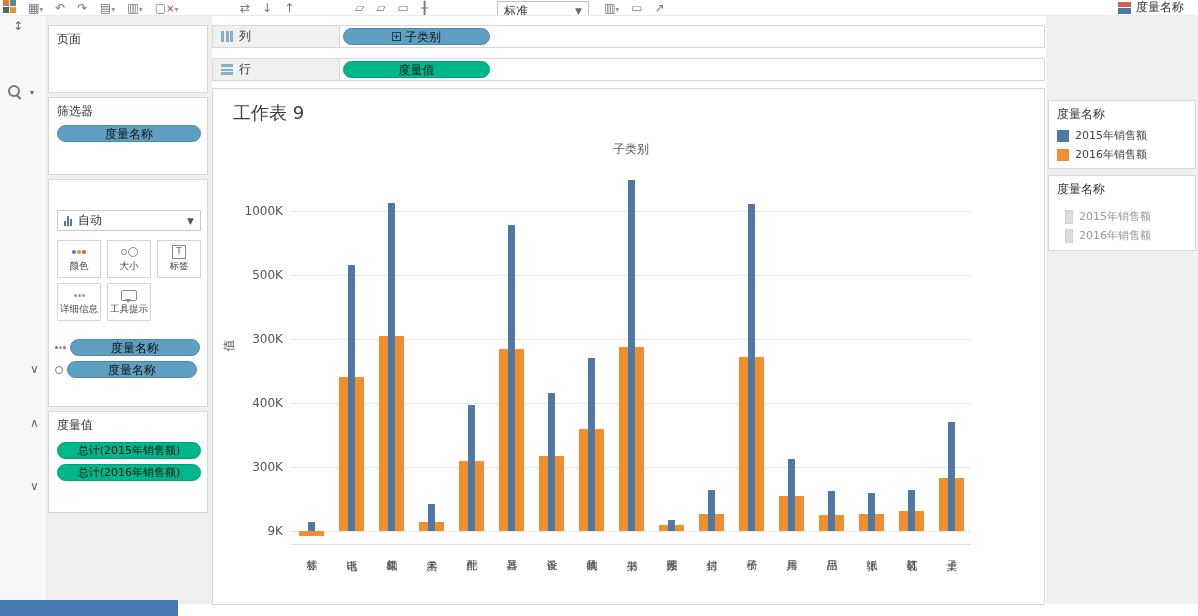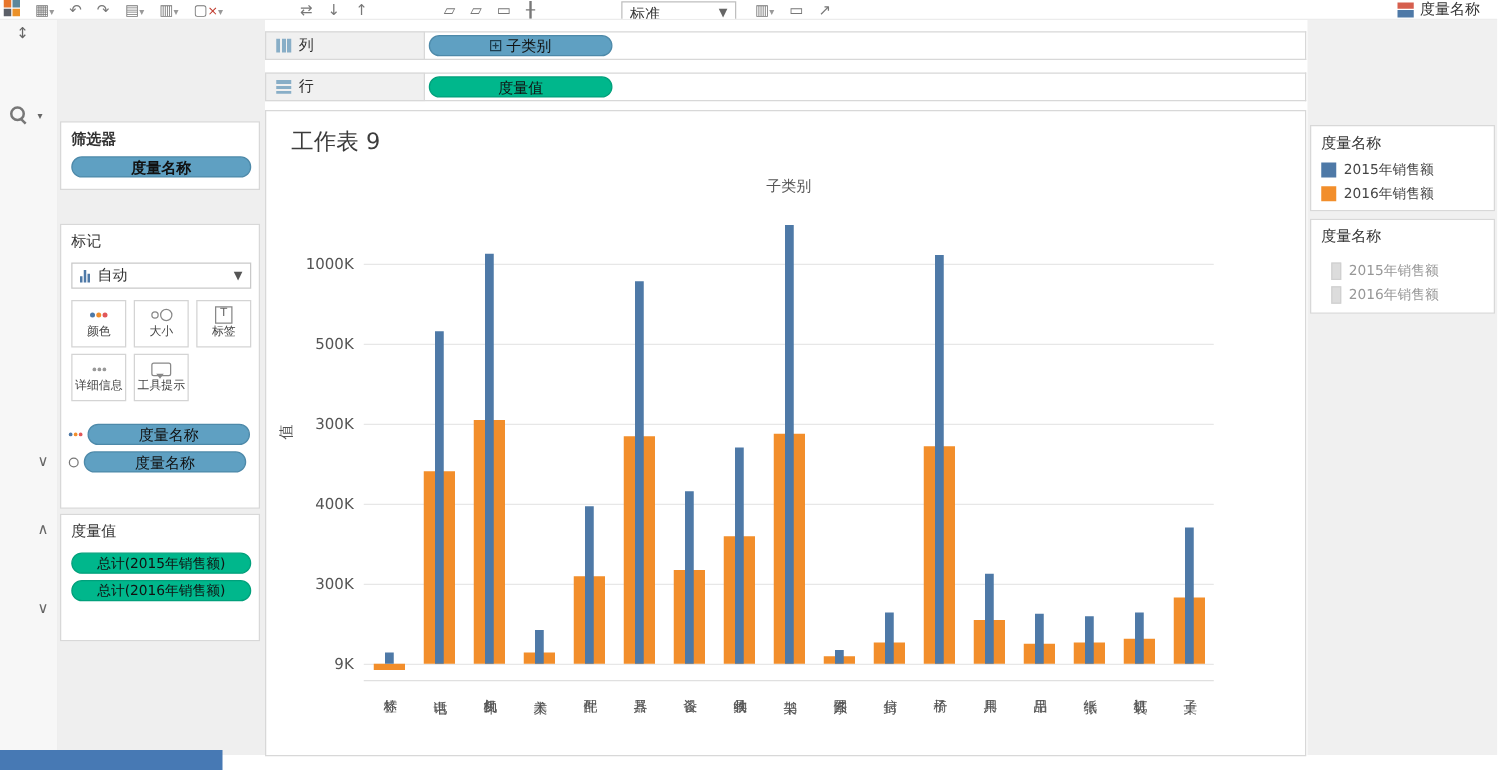--- a/index.html
+++ b/index.html
@@ -140,28 +140,30 @@
     <span class="ricon" style="left:13px;top:5px;">↕</span>
     <span class="ricon" style="left:8px;top:70px;"><span class="search-glyph"></span></span>
     <span class="ricon" style="left:30px;top:72px;font-size:8px;">▾</span>
     <span class="ricon" style="left:30px;top:348px;">∨</span>
     <span class="ricon" style="left:30px;top:402px;">∧</span>
     <span class="ricon" style="left:30px;top:465px;">∨</span>
   </div>
 
   <div class="leftpanel">
 
-
-    <div class="pbox" style="top:82px;height:55px;font-weight:bold;">
+    <div class="pbox" style="top:10px;height:68px;">
+      <div class="ptitle">页面</div>
+    </div>
+
+    <div class="pbox" style="top:82px;height:78px;">
       <div class="ptitle">筛选器</div>
       <div class="pill blue filters-pill">度量名称</div>
     </div>
 
     <div class="pbox" style="top:164px;height:228px;">
-      <div class="ptitle">标记</div>
       <div class="marktype">
         <span class="bars-icon">
             <i style="height:5px"></i>
             <i style="height:10px"></i>
             <i style="height:7px"></i>
           </span>
         <span>自动</span>
         <span class="caret">▼</span>
       </div>
 

